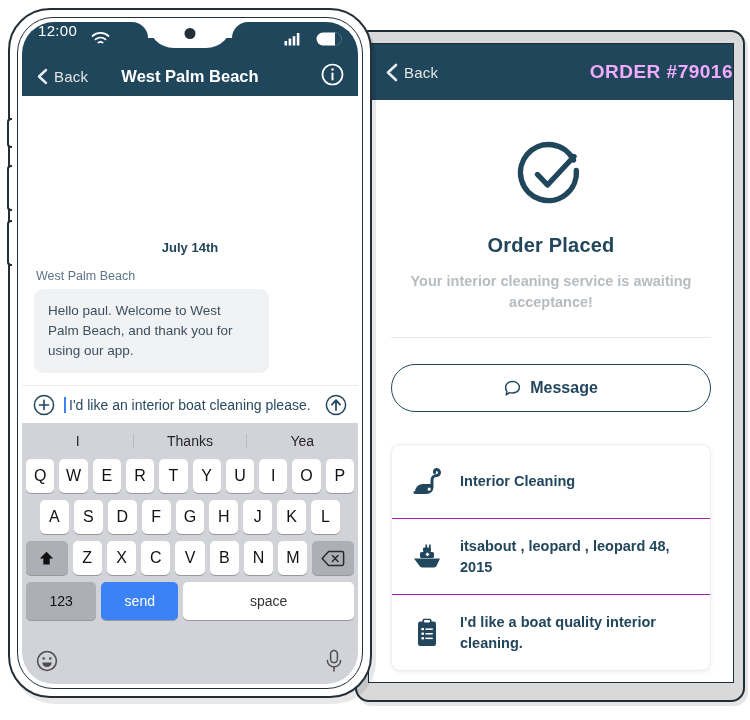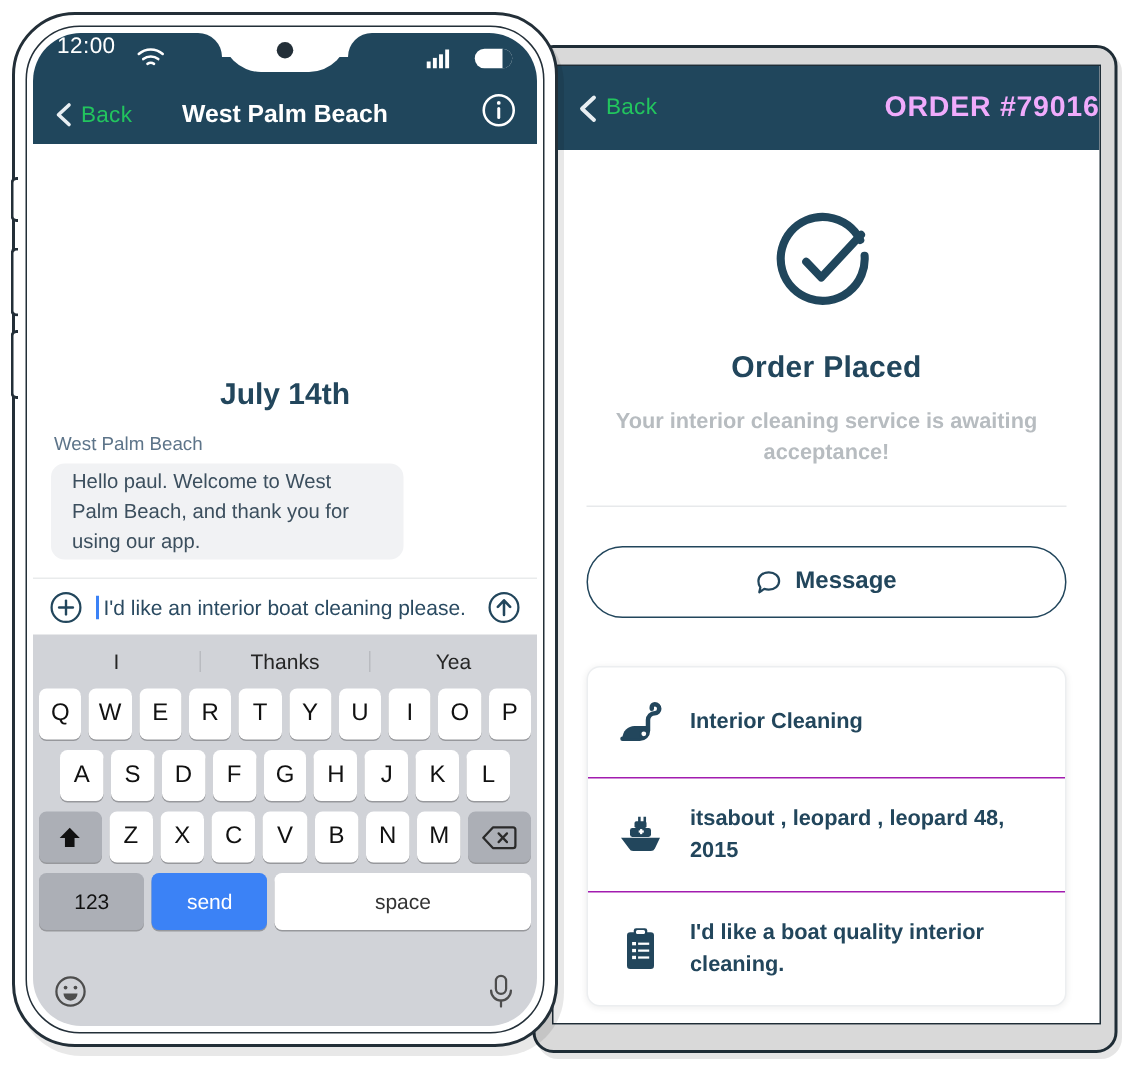--- a/index.html
+++ b/index.html
@@ -30,22 +30,22 @@
     overflow: hidden;
   }
   .hdr-right {
     height: 56px;
     background: #20465c;
     display: flex; align-items: center;
     padding: 0 16px;
     position: relative;
   }
   .back-btn {
-    display: flex; gap: 6px;
-    color: #22c55e; font-size: 15px; letter-spacing: .2px;
+    display: flex; align-items: center; gap: 6px;
+    color: #e5e5e5; font-size: 15px; letter-spacing: .2px;
   }
   .chev { display:block; }
   .order-title {
     position: absolute; left: 0; right: 0;
     text-align: right;
     color: #f0abfc; font-size: 19px; font-weight: bold;
     letter-spacing: .5px;
     pointer-events: none;
   }
   .right-body { padding: 0 22px; }
@@ -180,28 +180,28 @@
 
   .chat-area {
     flex: 1 1 auto;
     background: #ffffff;
     padding: 0 12px;
     display: flex; flex-direction: column; justify-content: flex-end;
     overflow: hidden;
   }
   .chat-date {
     text-align: center;
-    color: #22465c; font-size: 20px; font-weight: bold;
+    color: #22465c; font-size: 13px; font-weight: bold;
     margin-bottom: 14px;
   }
   .chat-sender { color: #5d7489; font-size: 12.5px; margin-bottom: 6px; padding-left: 2px; }
   .bubble {
     background: #f1f2f4;
     border-radius: 9px;
-    padding: 2px 14px;
+    padding: 12px 14px;
     max-width: 235px;
     color: #3c4f5e; font-size: 13.5px; line-height: 1.48;
     margin-bottom: 12px;
   }
   .input-row {
     flex: 0 0 38px;
     border-top: 1px solid #e9ebec;
     display: flex; align-items: center;
     gap: 9px; padding: 0 11px;
     background: #ffffff;

